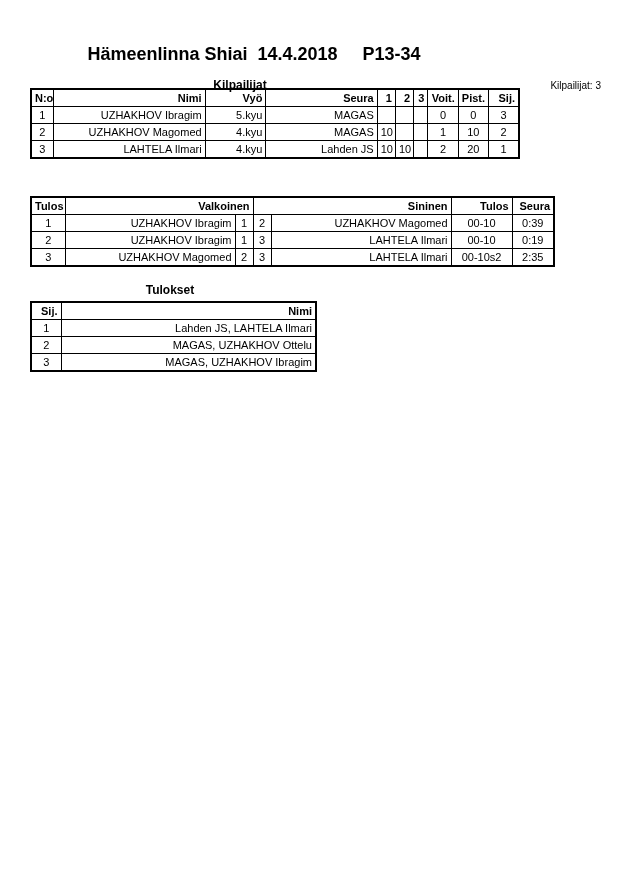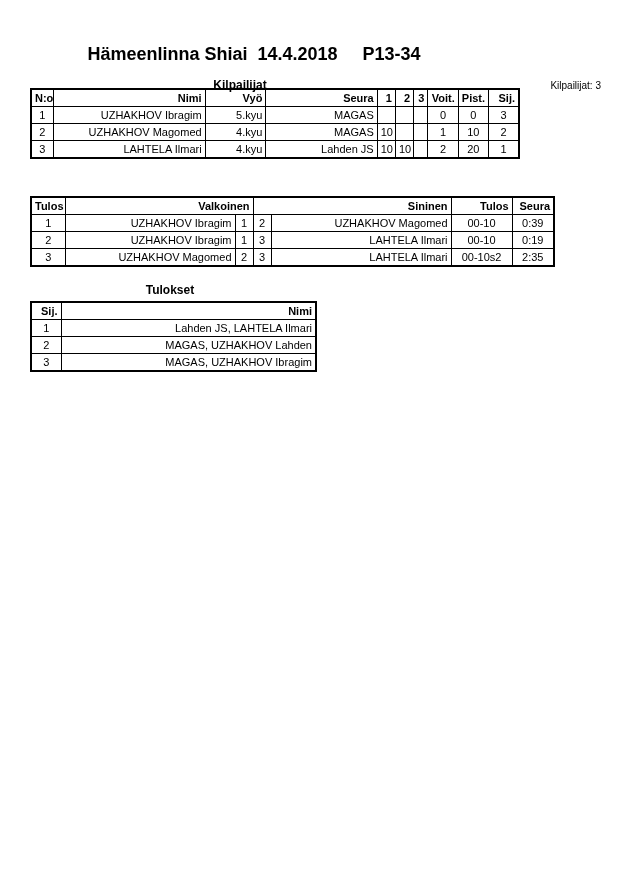--- a/index.html
+++ b/index.html
@@ -175,21 +175,21 @@
         <th>Nimi</th>
       </tr>
     </thead>
     <tbody>
       <tr>
         <td>1</td>
         <td class="l">Lahden JS, LAHTELA Ilmari</td>
       </tr>
       <tr>
         <td>2</td>
-        <td class="l">MAGAS, UZHAKHOV Lahden</td>
+        <td class="l">MAGAS, UZHAKHOV Ottelu</td>
       </tr>
       <tr>
         <td>3</td>
         <td class="l">MAGAS, UZHAKHOV Ibragim</td>
       </tr>
     </tbody>
   </table>
 
 </div>
 

